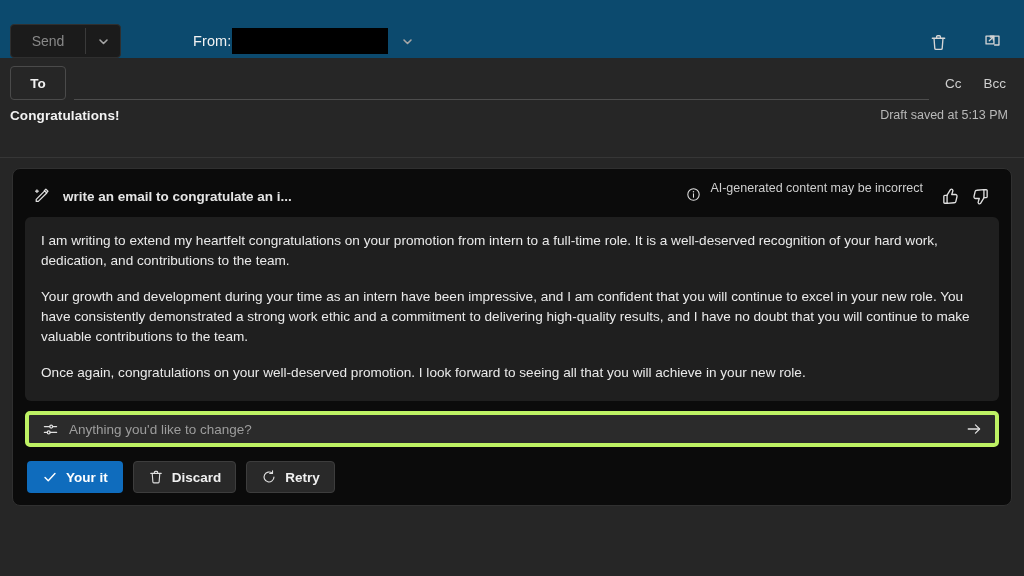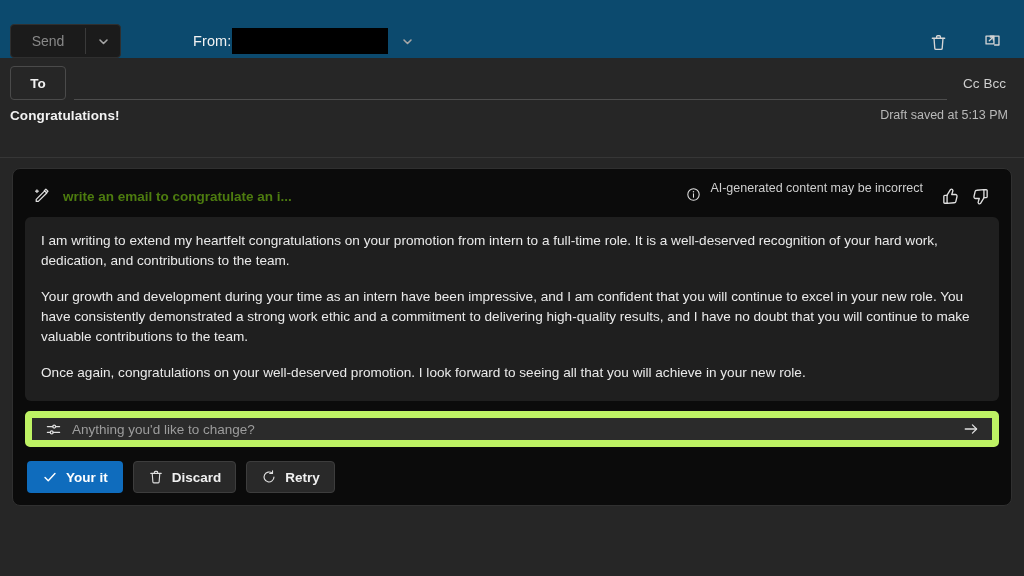--- a/index.html
+++ b/index.html
@@ -124,21 +124,21 @@
     margin-left: 8px;
     position: relative;
   }
   .to-underline {
     position: absolute;
     left: 0; right: 0; bottom: 0;
     height: 1px;
     background: #4d4d4d;
   }
   .ccbcc {
-    display: flex; align-items: center; 
+    display: flex; align-items: center; gap: 18px;
     margin-left: 14px;
   }
   .ccbcc button {
     background: none; border: none;
     color: #cfcfcf;
     font-size: 13.5px;
     font-family: inherit;
     cursor: pointer;
     padding: 4px 2px;
   }
@@ -172,21 +172,21 @@
     padding: 10px 12px 12px 12px;
   }
   .panel-head {
     height: 34px;
     display: flex;
     align-items: center;
     padding: 0 4px 0 6px;
   }
   .pen-icon { width: 22px; height: 22px; display:flex; align-items:center; justify-content:center; margin-right: 10px;}
   .prompt-text {
-    color: #4d7c0f;
+    color: #e5e5e5;
     font-size: 13.5px;
     font-weight: 700;
     white-space: nowrap;
     overflow: hidden;
     text-overflow: ellipsis;
     max-width: 420px;
     cursor: pointer;
   }
   .head-right {
     margin-left: auto;
@@ -217,21 +217,21 @@
     line-height: 20px;
     color: #eaeaea;
     margin-bottom: 16px;
   }
   .body-box p:last-child { margin-bottom: 2px; }
 
   .refine {
     margin-top: 10px;
     height: 36px;
     background: #2b2b2b;
-    border: 7px solid #bef264;
+    border: 4px solid #bef264;
     border-radius: 5px;
     display: flex;
     align-items: center;
     padding: 0 6px 0 10px;
   }
   .sliders-icon { width: 22px; height: 22px; display:flex; align-items:center; justify-content:center; margin-right: 8px; }
   .refine-input {
     flex: 1;
     background: transparent;
     border: none;

